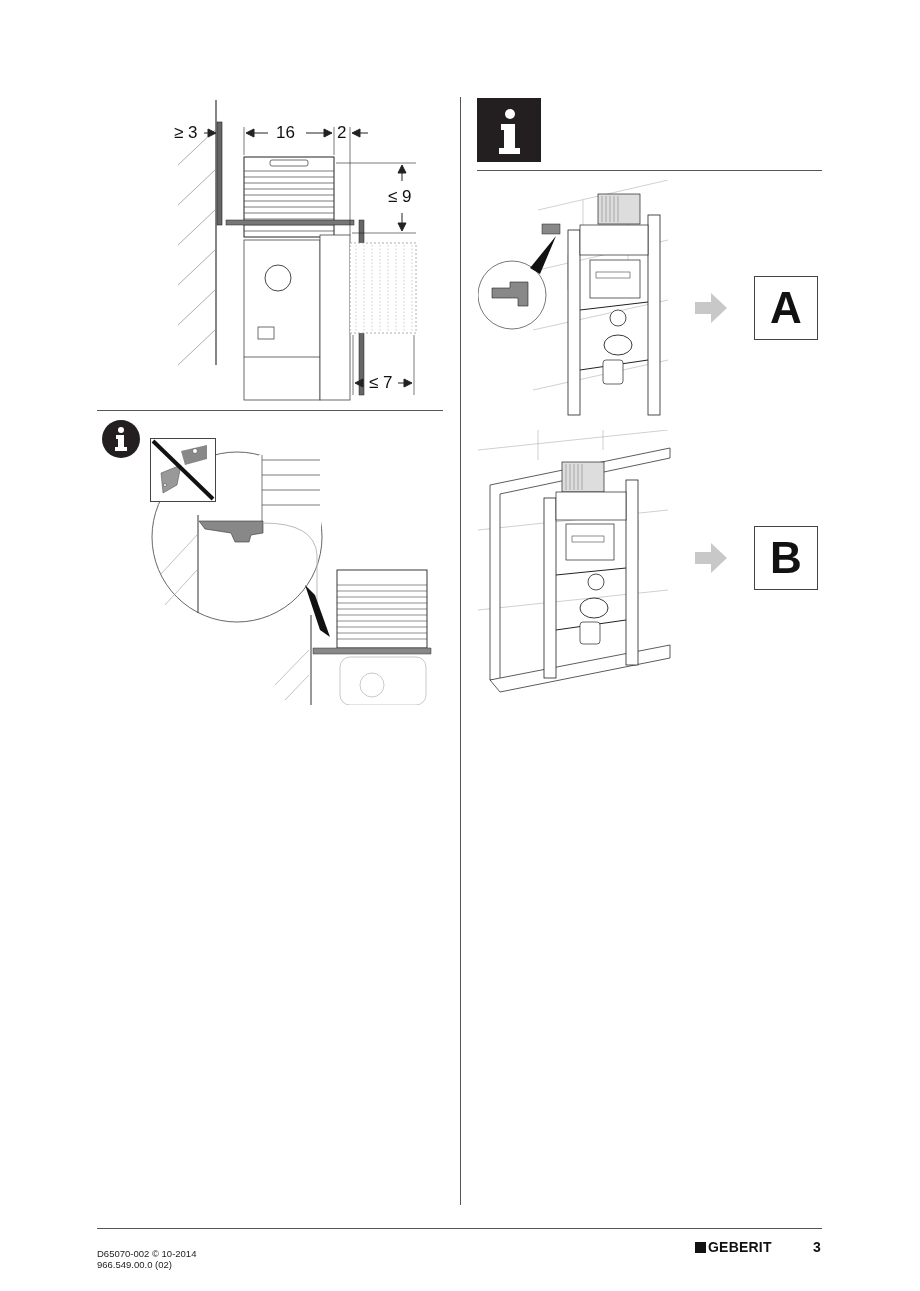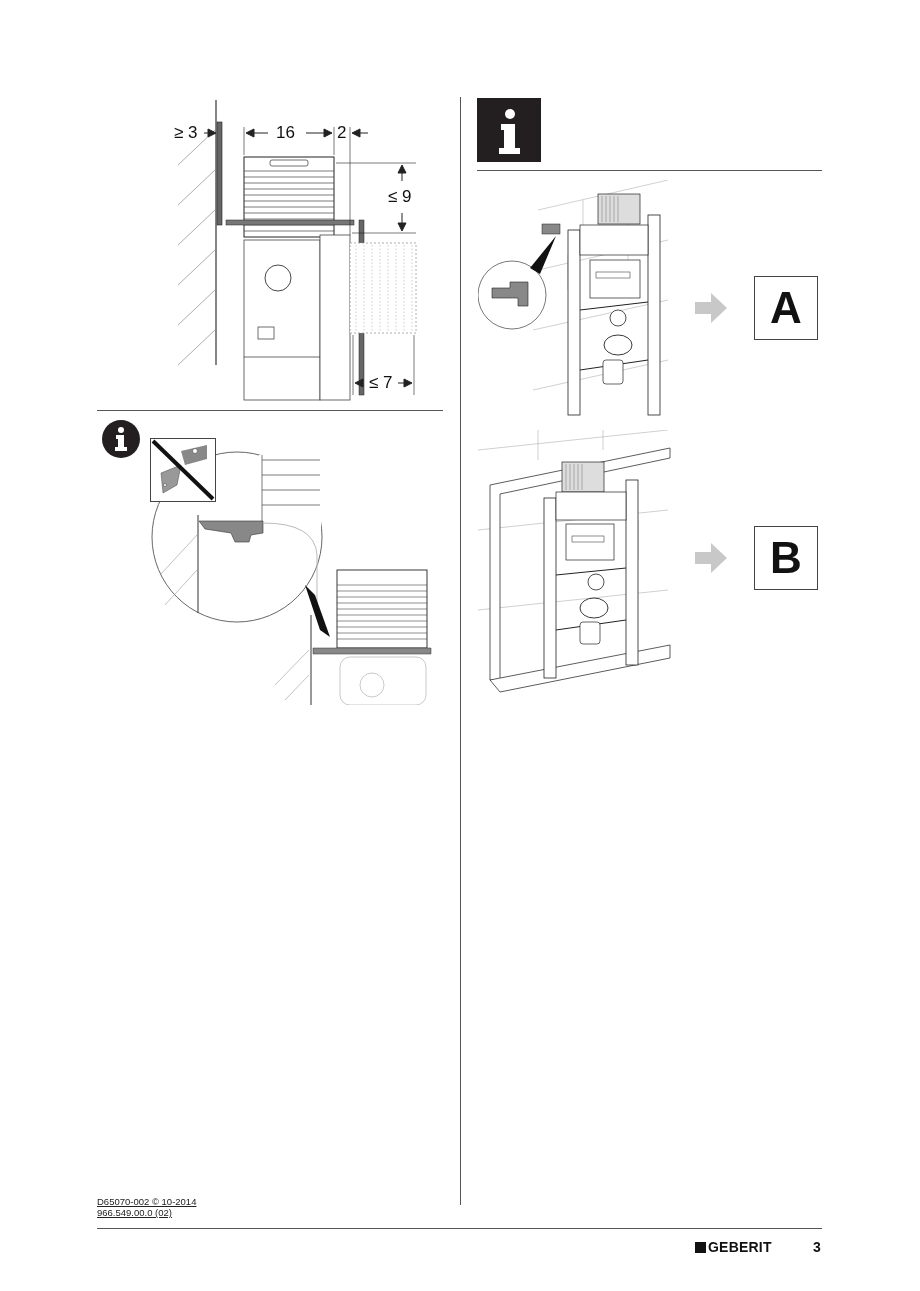--- a/index.html
+++ b/index.html
@@ -253,21 +253,21 @@
     <rect x="102" y="192" width="20" height="22" rx="3" fill="#fff" stroke="#222" stroke-width="0.7"></rect>
   </svg>
 </div>
 <div class="abs" style="left:695px;top:543px;">
   <svg class="arrow-right" viewBox="0 0 34 30">
       <polygon points="0,9 16,9 16,0 32,15 16,30 16,21 0,21" fill="#c8c8c8"></polygon>
     </svg>
 </div>
 <div class="abs label-box" style="left:754px;top:526px;">B</div>
 
-<div class="abs footer-text" style="left:97px;top:1196px;text-decoration:underline;">
+<div class="abs footer-text" style="left:97px;top:1248px;">
   <div>D65070-002 © 10-2014</div>
   <div>966.549.00.0 (02)</div>
 </div>
 <div class="abs logo" style="left:695px;top:1239px;">
   <span class="sq"></span>
   <span>GEBERIT</span>
 </div>
 <div class="abs pagenum" style="left:813px;top:1239px;">3</div>
 
 </body></html>

